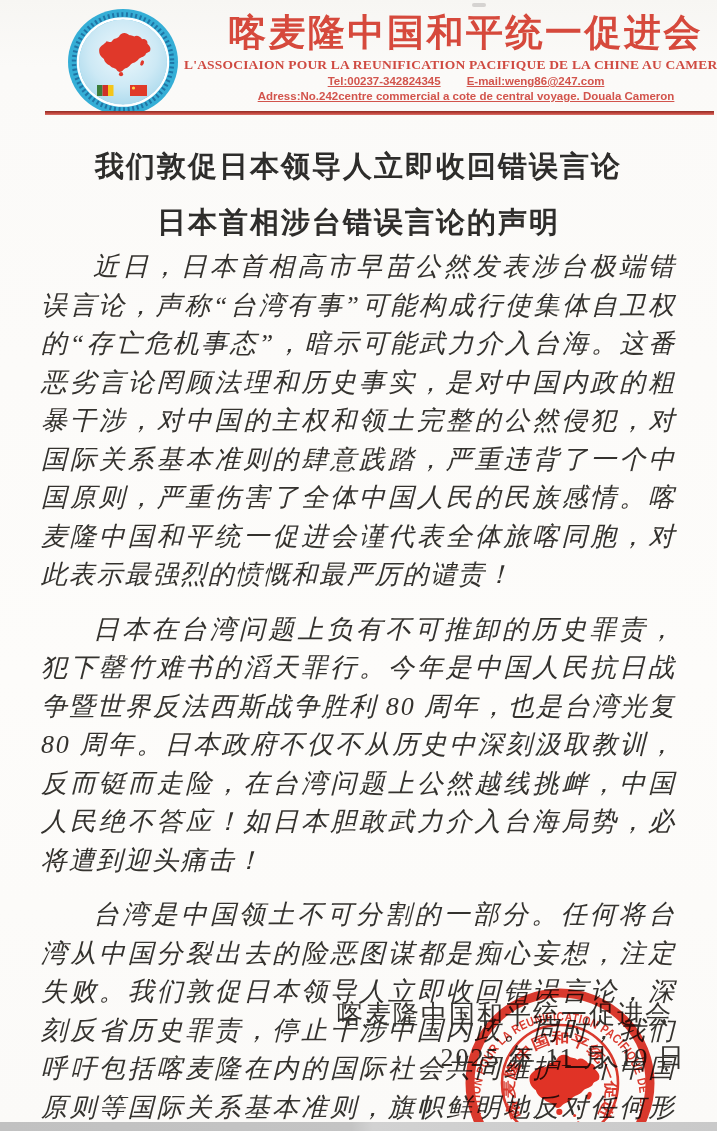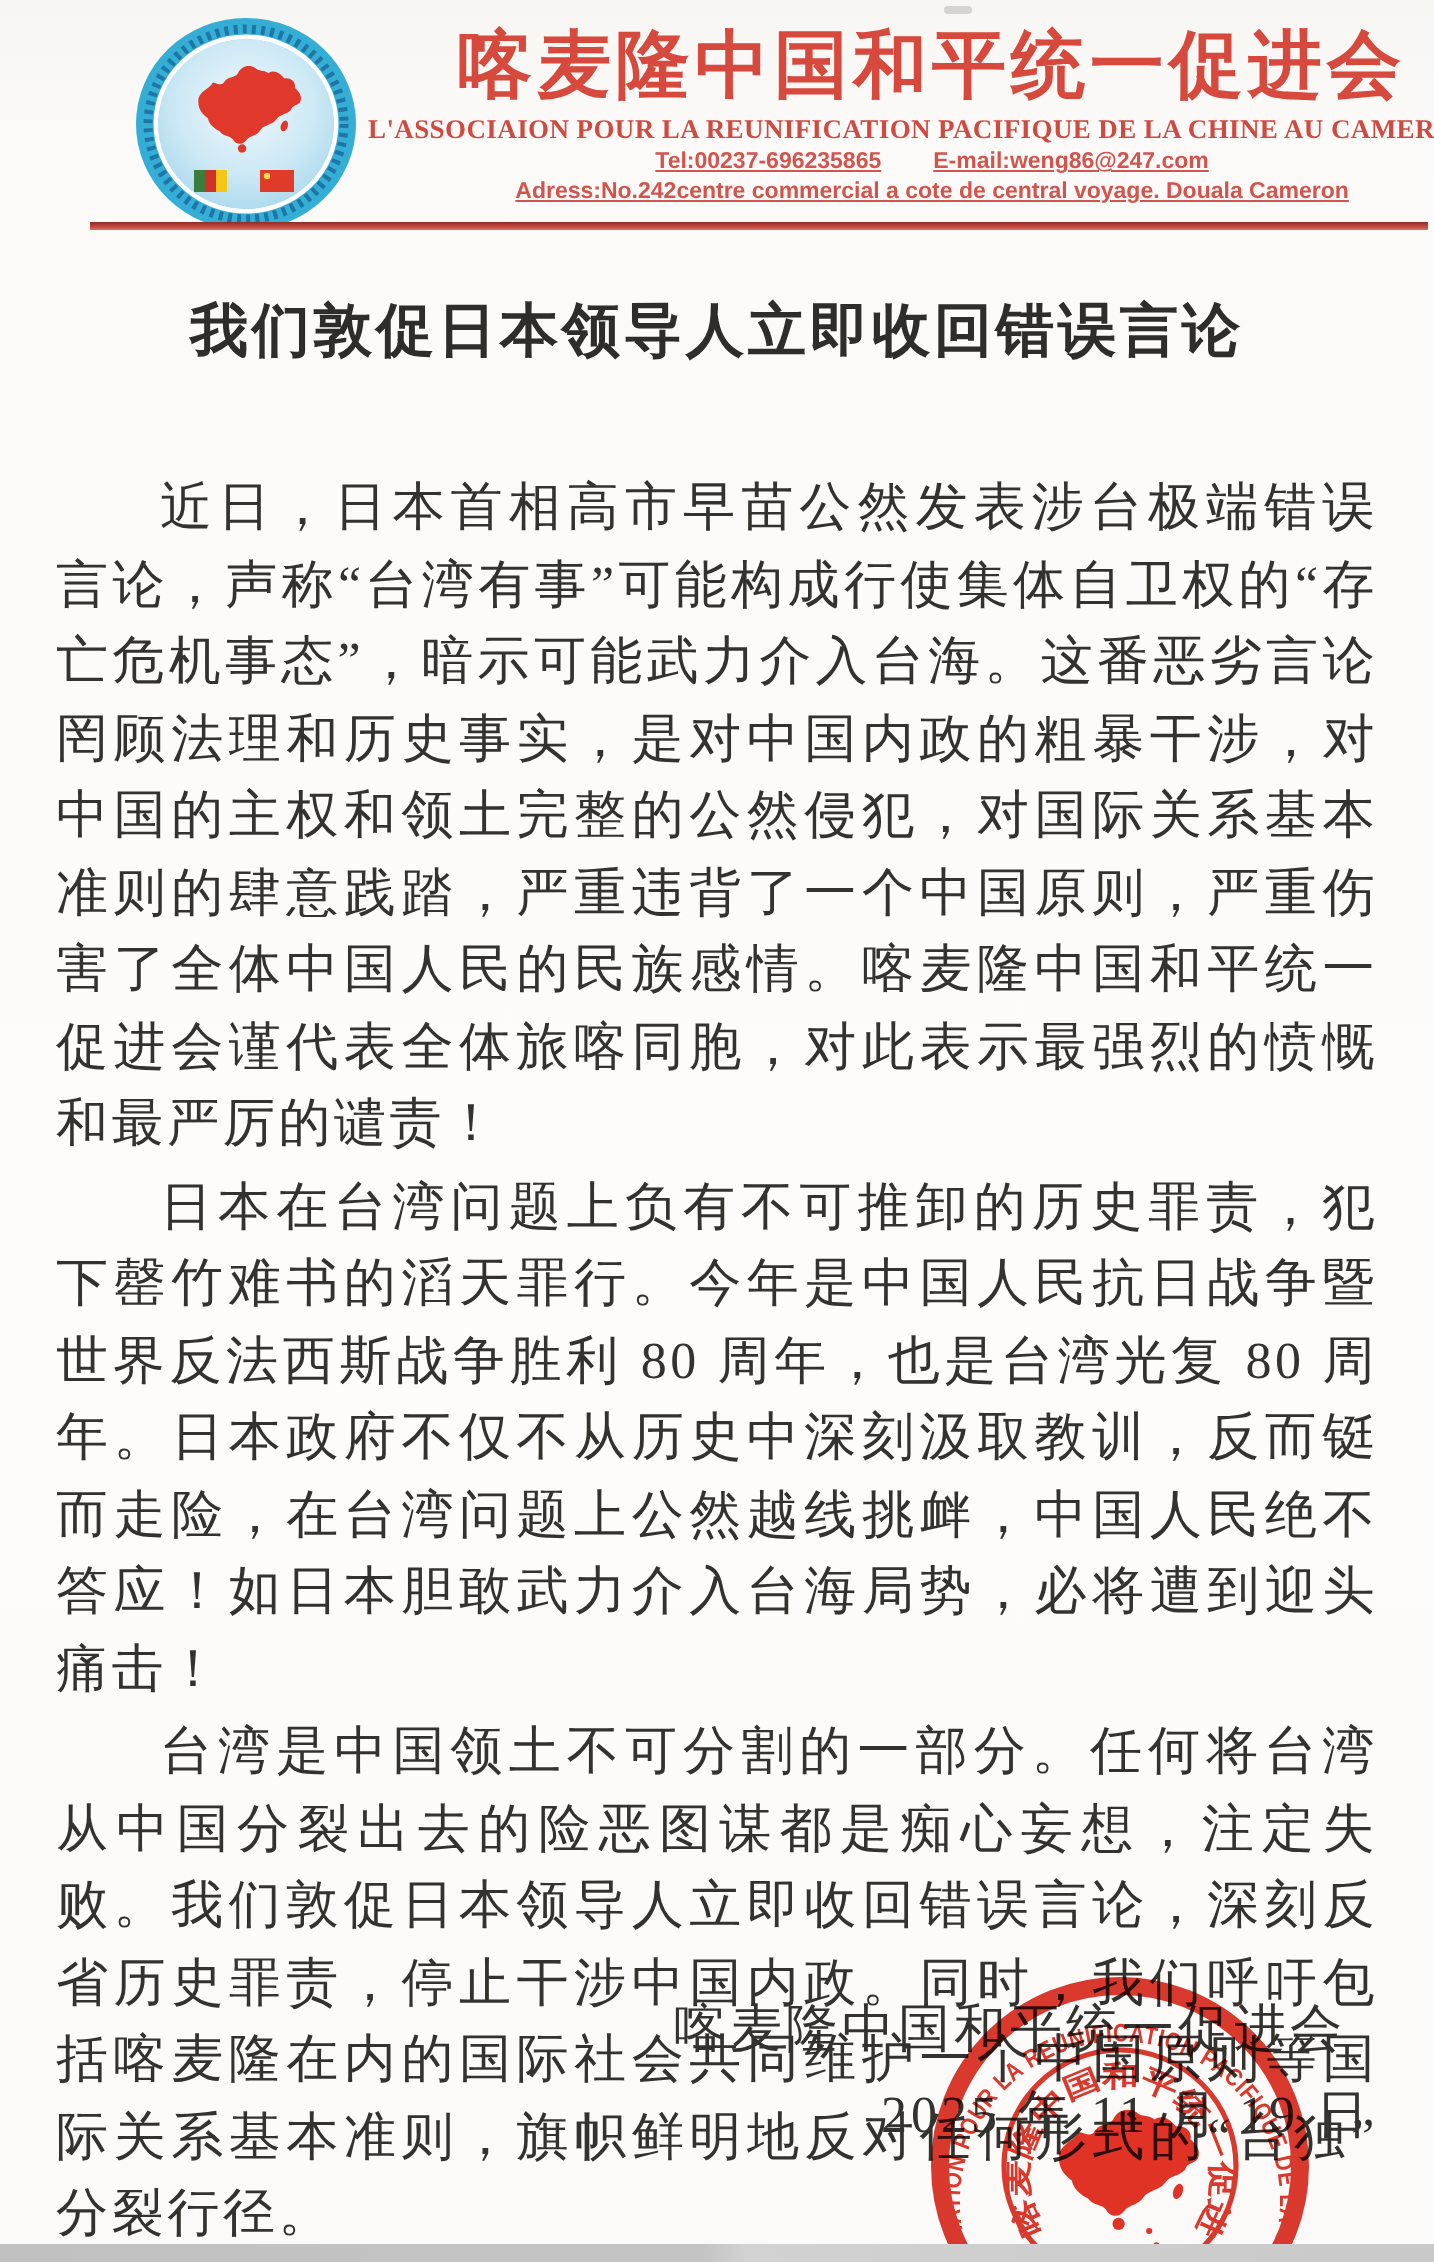--- a/index.html
+++ b/index.html
@@ -38,21 +38,21 @@
     position:absolute;top:138px;left:0;right:0;text-align:center;
     font-family:"Liberation Sans","DejaVu Sans",sans-serif;
     font-weight:bold;font-size:29px;color:#2e2d2b;letter-spacing:2px;line-height:56px;
   }
   
   .body-text{
     position:absolute;top:232px;left:25px;right:25px;
     font-size:26px;line-height:38.5px;color:#34322e;
     text-align:justify;letter-spacing:1.8px;
   }
-  .body-text p{margin:3px;text-indent:2em;}
+  .body-text p{margin:16px;text-indent:2em;font-style:italic;}
   
   .sign-block{
     position:absolute;top:995px;left:0;right:0;
     font-size:26px;color:#34322e;letter-spacing:2px;line-height:40px;
   }
   .sign-name{text-align:right;padding-right:44px;}
   .sign-date{text-align:right;padding-right:31px;margin-top:3px;}
   
   .stamp{position:absolute;left:459px;top:982px;width:202px;height:202px;
     mix-blend-mode:multiply;opacity:.92;}
@@ -101,32 +101,33 @@
           <rect x="64" y="77" width="17" height="11" fill="#e03a28"></rect>
           <circle cx="67.5" cy="80" r="1.6" fill="#ffd94d"></circle>
         </g>
       </svg>
     </div>
 
     <div class="head-right">
       <div class="org-zh">喀麦隆中国和平统一促进会</div>
       <div class="org-fr">L'ASSOCIAION POUR LA REUNIFICATION PACIFIQUE DE LA CHINE AU CAMEROUN</div>
       <div class="contact-line">
-        <span>Tel:00237-696235865</span><span class="gap"></span><span>E-mail:weng86@247.com</span>
+        <span>Tel:00237-342824345</span><span class="gap"></span><span>E-mail:weng86@247.com</span>
       </div>
       <div class="contact-line">
         <span>Adress:No.242centre commercial a cote de central voyage. Douala Cameron</span>
       </div>
     </div>
   </div>
 
   <div class="divider"></div>
 
   <div class="doc-title">
     <div>我们敦促日本领导人立即收回错误言论</div>
+    <div>日本首相涉台错误言论的声明</div>
   </div>
 
   <div class="body-text">
     <p>近日，日本首相高市早苗公然发表涉台极端错误言论，声称“台湾有事”可能构成行使集体自卫权的“存亡危机事态”，暗示可能武力介入台海。这番恶劣言论罔顾法理和历史事实，是对中国内政的粗暴干涉，对中国的主权和领土完整的公然侵犯，对国际关系基本准则的肆意践踏，严重违背了一个中国原则，严重伤害了全体中国人民的民族感情。喀麦隆中国和平统一促进会谨代表全体旅喀同胞，对此表示最强烈的愤慨和最严厉的谴责！</p>
     <p>日本在台湾问题上负有不可推卸的历史罪责，犯下罄竹难书的滔天罪行。今年是中国人民抗日战争暨世界反法西斯战争胜利 80 周年，也是台湾光复 80 周年。日本政府不仅不从历史中深刻汲取教训，反而铤而走险，在台湾问题上公然越线挑衅，中国人民绝不答应！如日本胆敢武力介入台海局势，必将遭到迎头痛击！</p>
     <p>台湾是中国领土不可分割的一部分。任何将台湾从中国分裂出去的险恶图谋都是痴心妄想，注定失败。我们敦促日本领导人立即收回错误言论，深刻反省历史罪责，停止干涉中国内政。同时，我们呼吁包括喀麦隆在内的国际社会共同维护一个中国原则等国际关系基本准则，旗帜鲜明地反对任何形式的“台独”分裂行径。</p>
   </div>
 
   <div class="sign-block">
     <div class="sign-name">喀麦隆中国和平统一促进会</div>

